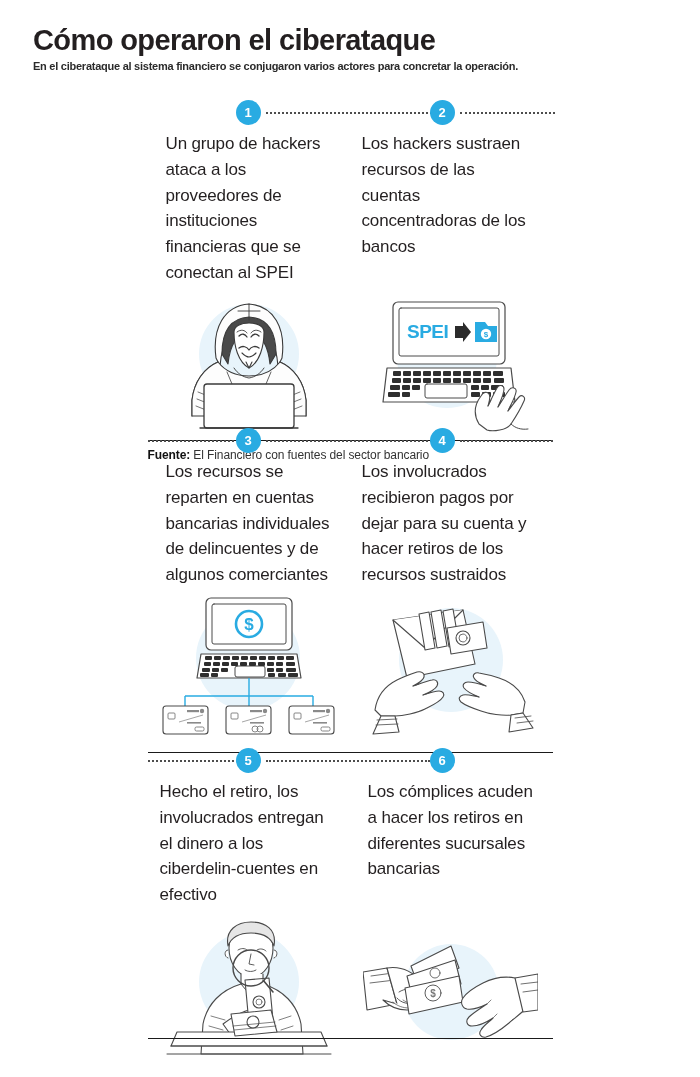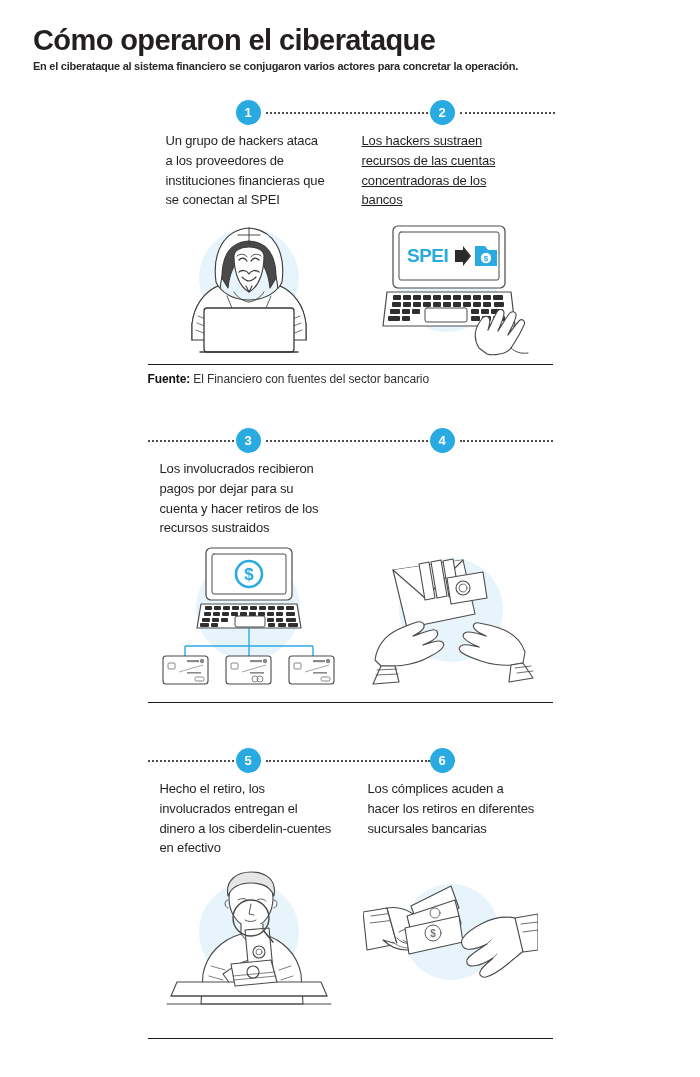--- a/index.html
+++ b/index.html
@@ -65,32 +65,32 @@
     text-align: center;
     z-index: 2;
   }
   .cols {
     display: flex;
     width: 405px;
     margin: 0 auto;
   }
   .col { width: 202px; padding-right: 8px; }
   .col-text {
-    font-size: 13px;
+    font-size: 17px;
     line-height: 1.52;
     font-weight: normal;
     color: #231f20;
     letter-spacing: -0.15px;
     padding-top: 5px;
     min-height: 0;
   }
 
   
   .art-row { display: flex; width: 405px; margin: 0 auto; }
-  .art-cell { width: 202px; display: flex; justify-content: center; }
+  .art-cell { width: 202px; display: flex; justify-content: center; align-items: flex-end; }
   .art-cell svg { display: block; }
 
   
   .rule {
     width: 405px;
     margin: 0 auto;
     border-top: 1.6px solid #1a1a1a;
   }
   .source {
     width: 405px;
@@ -125,21 +125,21 @@
       <div class="dots" style="left:312px; width:95px;"></div>
       <div class="badge" style="left:88px;">1</div>
       <div class="badge" style="left:282px;">2</div>
     </div>
 
     <div class="cols">
       <div class="col">
         <div class="col-text" style="padding-left:18px; padding-right:16px;">Un grupo de hackers ataca  a los proveedores de instituciones financieras que se conectan al SPEI</div>
       </div>
       <div class="col">
-        <div class="col-text" style="padding-left:12px; padding-right:14px;text-decoration:underline;">Los hackers sustraen recursos de las cuentas concentradoras de los bancos</div>
+        <div class="col-text" style="padding-left:12px; padding-right:14px;">Los hackers sustraen recursos de las cuentas concentradoras de los bancos</div>
       </div>
     </div>
 
     <div class="art-row" style="margin-top:6px;">
 
       <div class="art-cell">
         <svg width="170" height="140" viewBox="0 0 170 140">
           <circle cx="85" cy="62" r="50" fill="#e8f4fb"></circle>
           <g fill="none" stroke="#3a3a3a" stroke-width="1.1" stroke-linejoin="round" stroke-linecap="round">
 
@@ -260,20 +260,23 @@
     <div class="step-rail">
       <div class="dots" style="left:0px; width:86px;"></div>
       <div class="dots" style="left:118px; width:170px;"></div>
       <div class="dots" style="left:312px; width:93px;"></div>
       <div class="badge" style="left:88px;">3</div>
       <div class="badge" style="left:282px;">4</div>
     </div>
 
     <div class="cols">
       <div class="col">
+        <div class="col-text" style="padding-left:18px; padding-right:10px;">Los recursos se reparten en cuentas bancarias individuales de delincuentes y de algunos comerciantes</div>
+      </div>
+      <div class="col">
         <div class="col-text" style="padding-left:12px; padding-right:14px;">Los involucrados recibieron pagos por dejar para su cuenta y hacer retiros de los recursos sustraidos</div>
       </div>
     </div>
 
     <div class="art-row" style="margin-top:4px;">
 
       <div class="art-cell">
         <svg width="175" height="150" viewBox="0 0 175 150">
           <circle cx="87" cy="66" r="52" fill="#e8f4fb"></circle>
           <g fill="none" stroke="#4a4a4a" stroke-width="1.2" stroke-linejoin="round" stroke-linecap="round">

